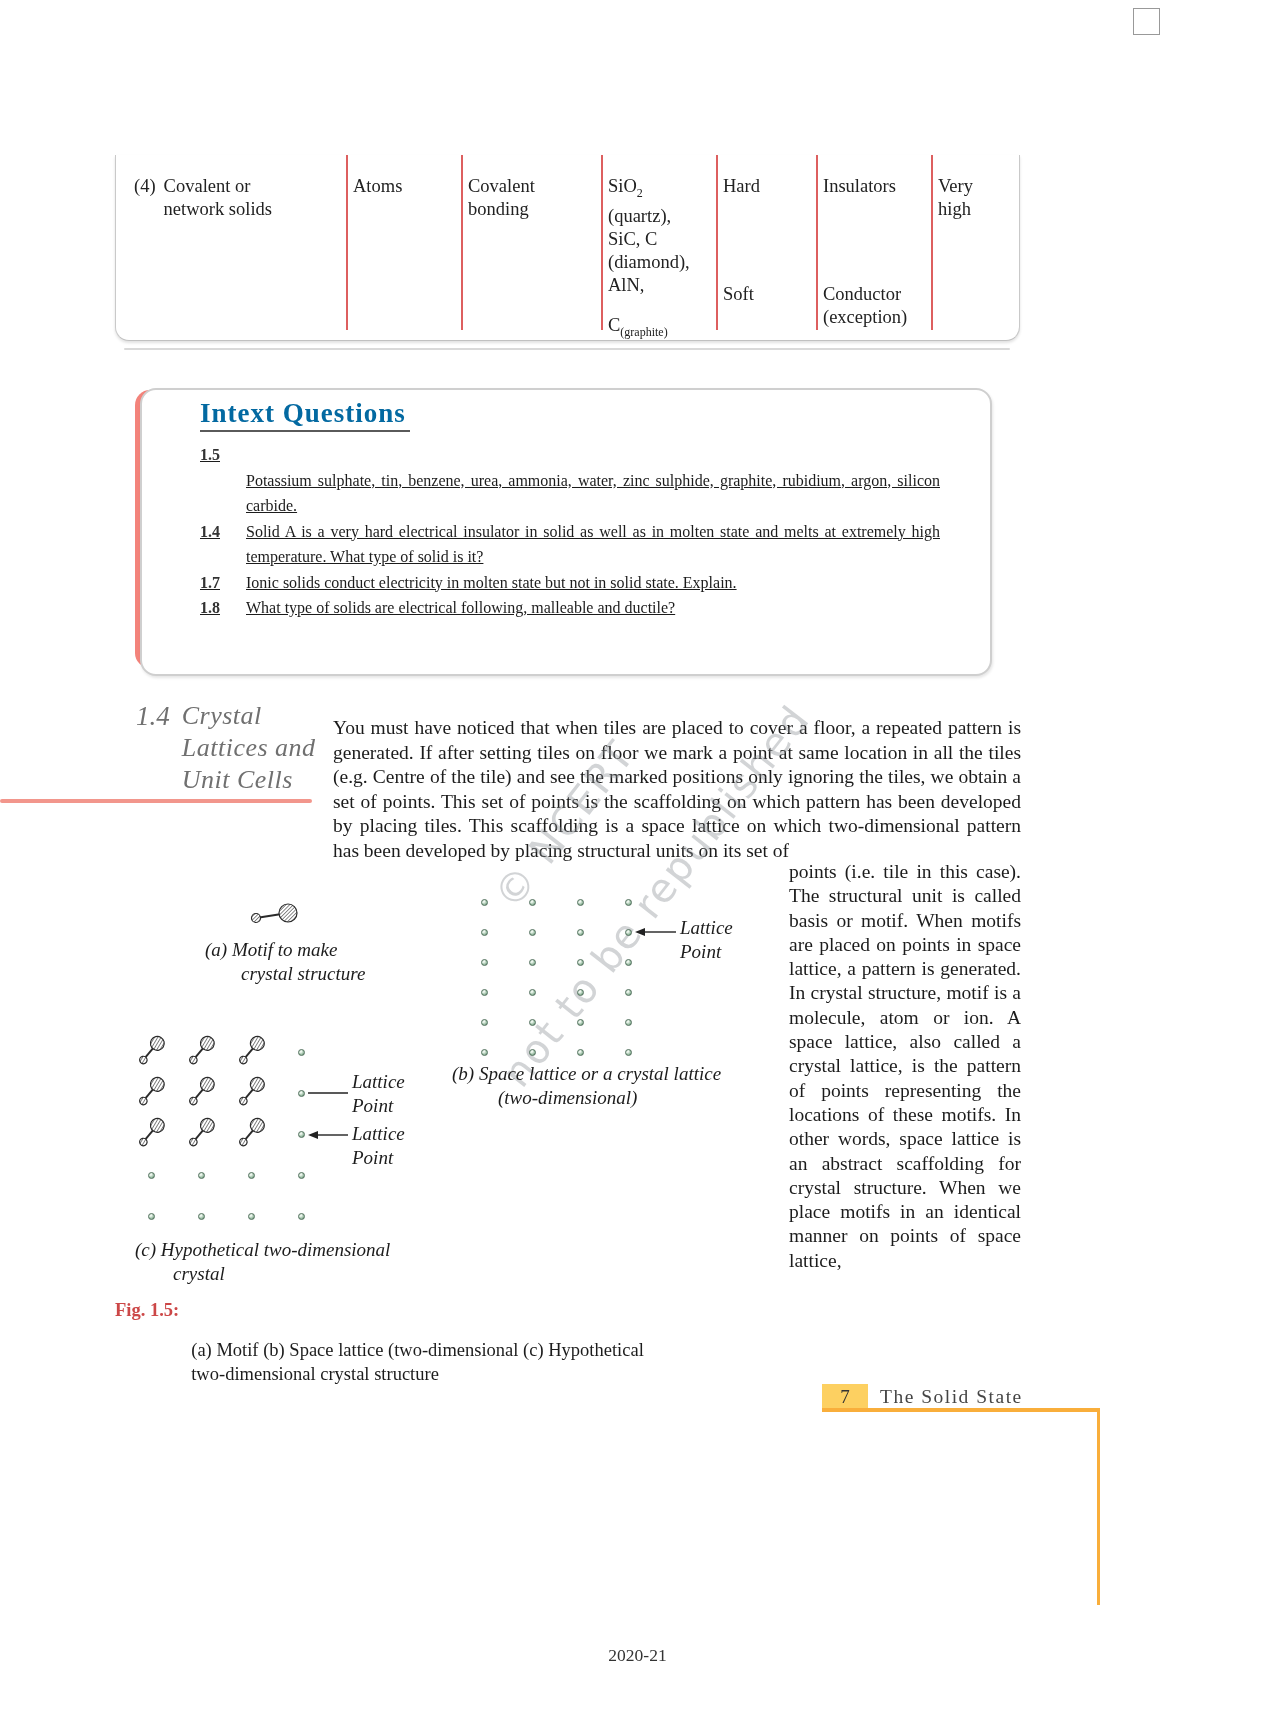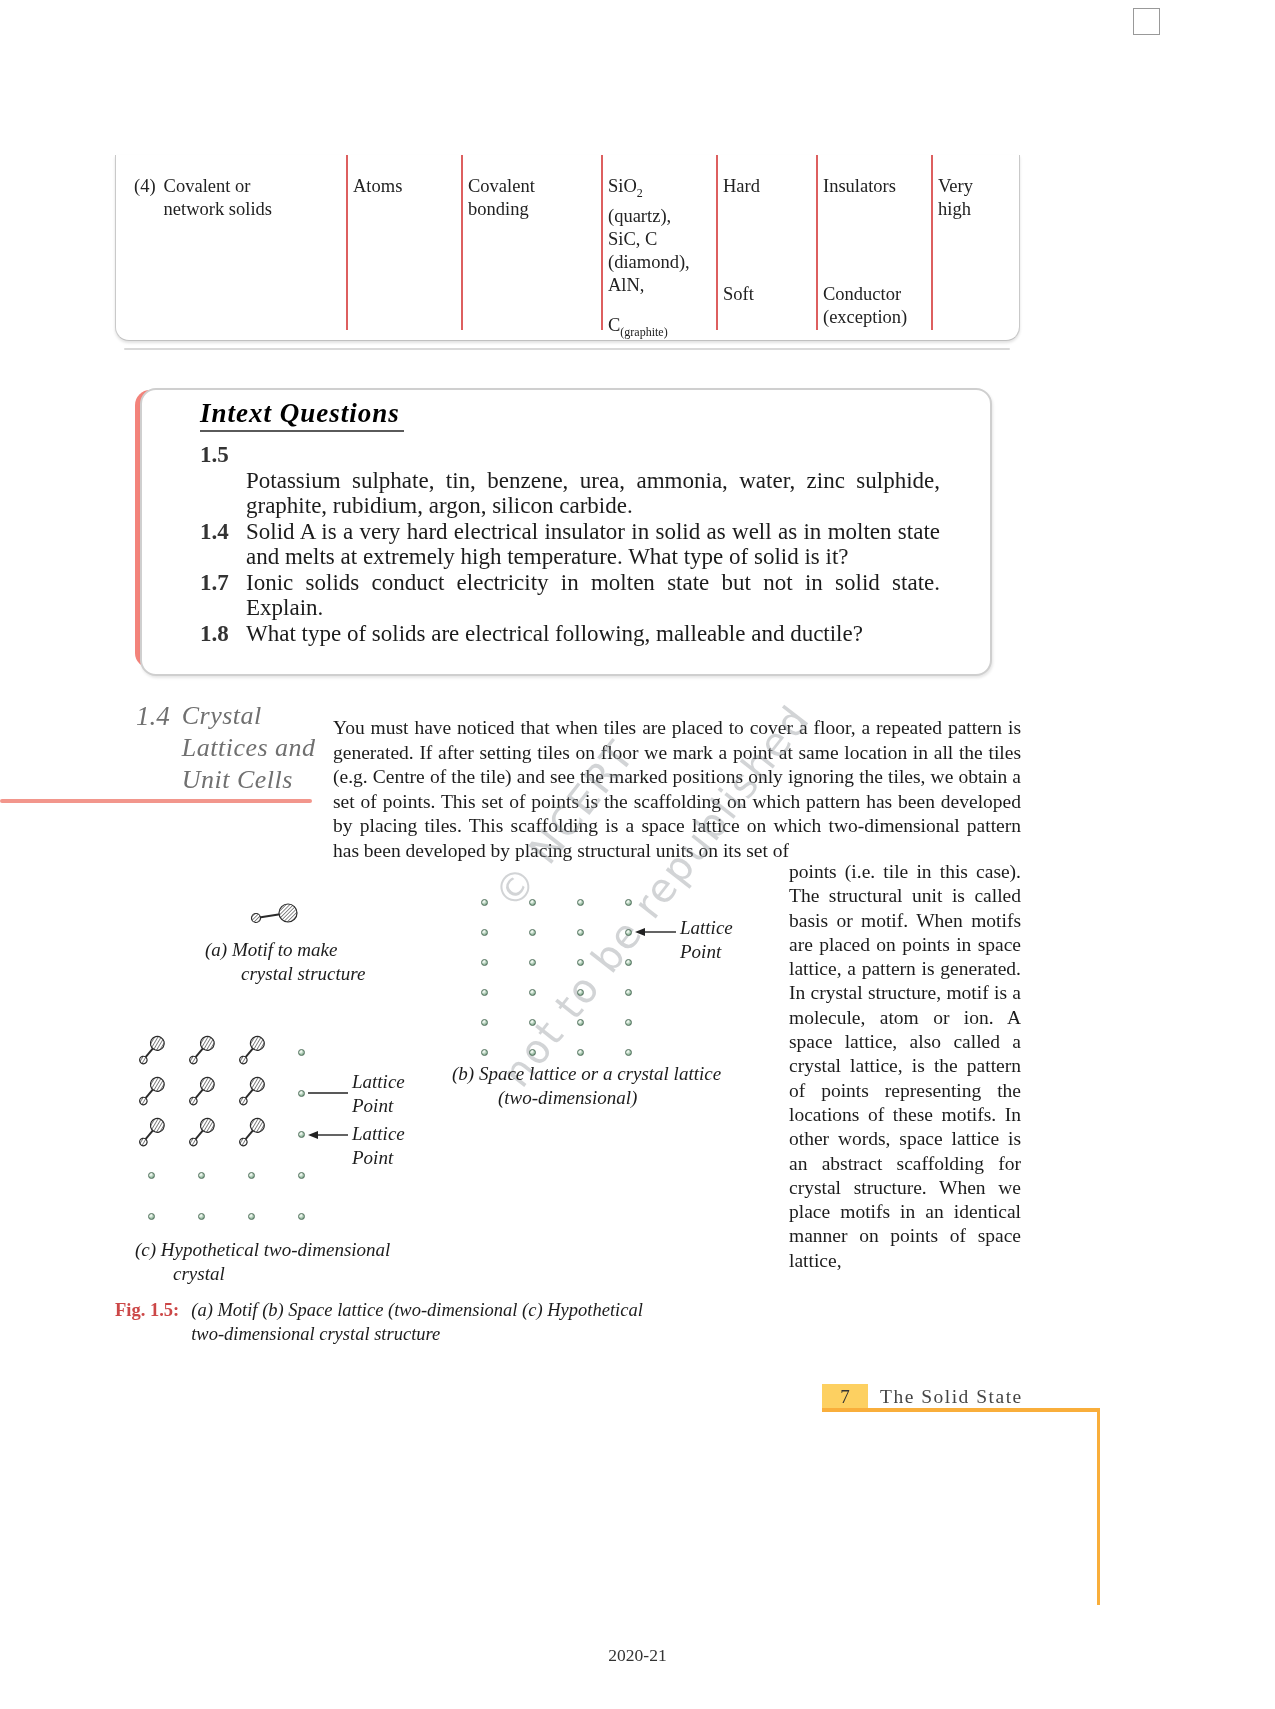--- a/index.html
+++ b/index.html
@@ -25,24 +25,24 @@
   .tcell sub{font-size:12px;}
   .row-flex{display:flex;gap:8px;}
 
   
   .intext-box{
     left:140px;top:388px;width:848px;height:284px;background:#fff;
     border:2px solid #cfcfcf;border-radius:16px;box-shadow:1px 2px 3px rgba(0,0,0,.10);
   }
   .intext-bar{left:135px;top:390px;width:30px;height:278px;background:#f3837b;border-radius:15px;}
   .intext-title{
-    position:absolute;left:58px;top:8px;font-size:27px;font-style:italic;font-weight:600;
-    color:#000000;letter-spacing:1px;border-bottom:2px solid #5a5a5a;padding:0 4px 1px 0;
-  }
-  .intext-qs{position:absolute;left:58px;top:52px;width:762px;font-size:23px;line-height:25.5px;}
+    position:absolute;left:58px;top:8px;font-size:27px;font-weight:600;
+    color:#0369a1;letter-spacing:1px;border-bottom:2px solid #5a5a5a;padding:0 4px 1px 0;
+  }
+  .intext-qs{position:absolute;left:58px;top:52px;width:762px;font-size:16px;line-height:25.5px;text-decoration:underline;}
   .q-row{display:flex;gap:10px;}
   .q-num{font-weight:bold;color:#333;min-width:36px;}
   .q-text{flex:1;text-align:justify;padding-right:22px;}
 
   
   .section-head{left:136px;top:700px;display:flex;gap:12px;color:#707070;font-style:italic;}
   .sec-num{font-size:27px;line-height:33px;}
   .sec-title div{font-size:26px;line-height:32px;white-space:nowrap;letter-spacing:.5px;}
   .sec-underline{left:0;top:799px;width:312px;height:3.5px;background:#f2968c;border-radius:2px;}
 
@@ -64,21 +64,21 @@
     position:absolute;width:7px;height:7px;border-radius:50%;margin-left:-3.5px;margin-top:-3.5px;
     background:radial-gradient(circle at 35% 30%, #eef7ef 15%, #9dbfa6 60%, #5d8468);
     border:1px solid #51705c;box-sizing:border-box;
   }
   .motif{position:absolute;width:32px;height:28px;margin-left:-16px;margin-top:-15px;overflow:visible;}
   #fig-c-grid .motif{transform:rotate(-14deg);}
   .fig-label{font-style:italic;font-size:19px;line-height:24px;}
   .callout-label{font-style:italic;font-size:19px;line-height:24px;}
   .fig-caption{left:115px;top:1298px;display:flex;gap:12px;font-size:18.5px;line-height:24px;}
   .fig-caption .cap-label{font-weight:bold;color:#cc4747;white-space:nowrap;}
-  .fig-caption .cap-text{font-style:italic;}
+  .fig-caption .cap-text{margin-top:40px;}
 
   
   .pg-badge{left:822px;top:1384px;width:46px;height:25px;background:#fdd061;
     display:flex;align-items:center;justify-content:center;font-size:19px;color:#333;}
   .running-title{left:880px;top:1386px;font-size:19.5px;color:#454545;letter-spacing:1.5px;}
   .footer-hline{left:822px;top:1408px;width:278px;height:3.5px;background:#f9ae3b;}
   .footer-vline{left:1096.5px;top:1408px;width:3.5px;height:197px;background:#f9ae3b;}
   .year-line{left:0;top:1645px;width:100%;text-align:center;font-size:17.5px;color:#333;}
 </style>
 </head>

